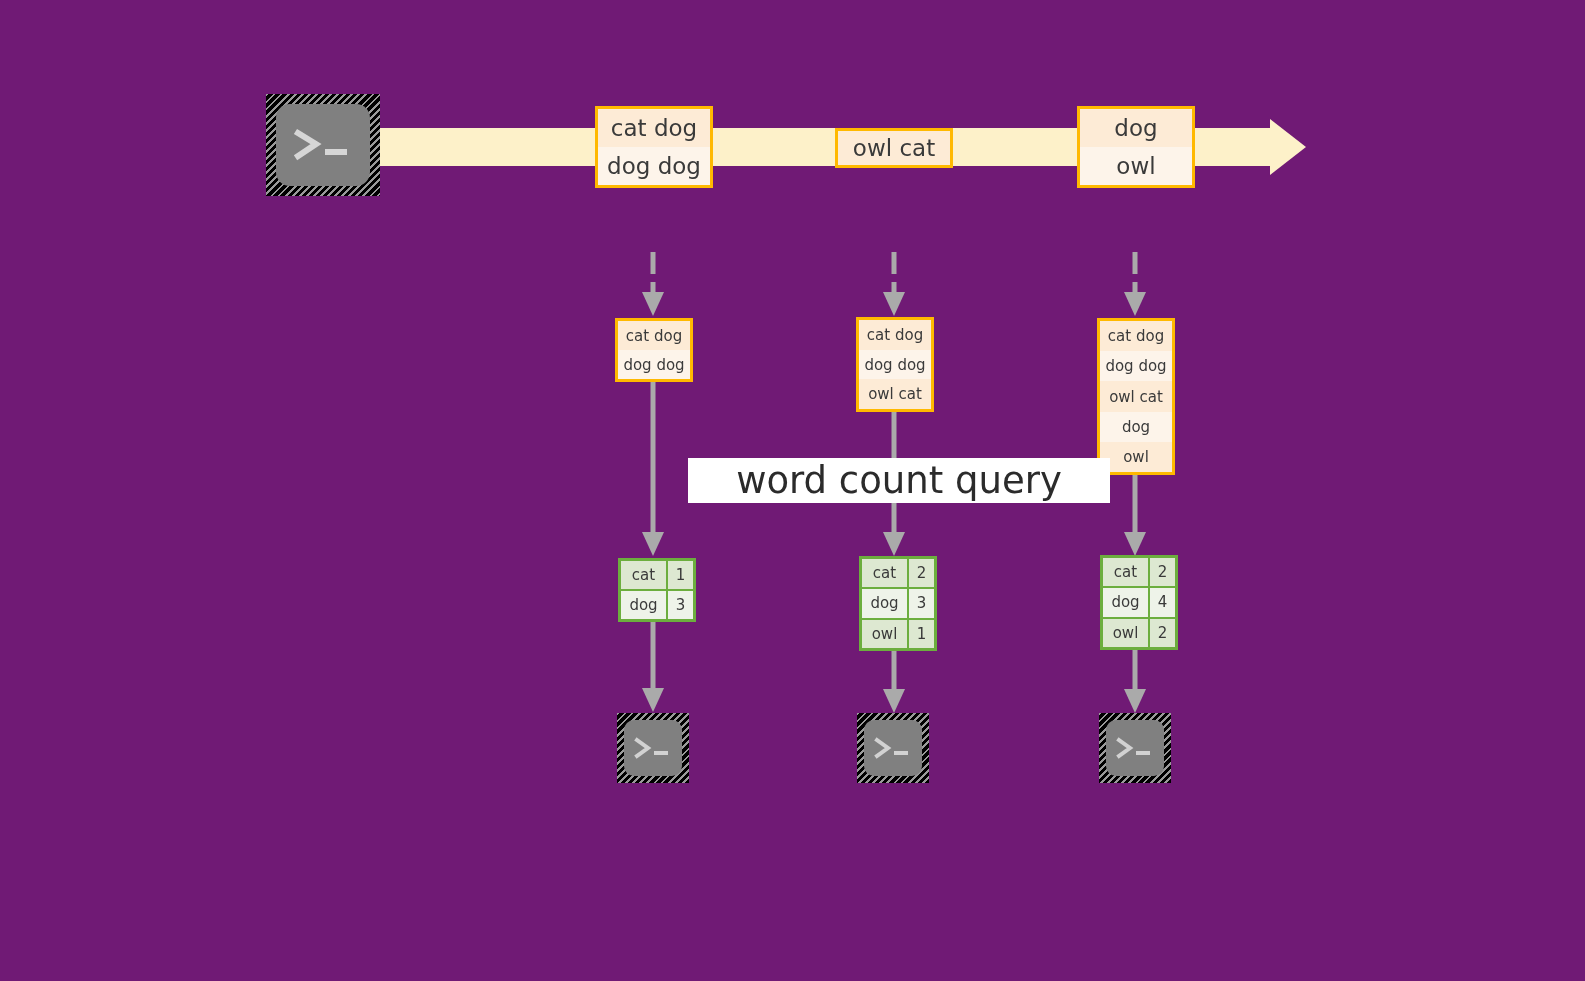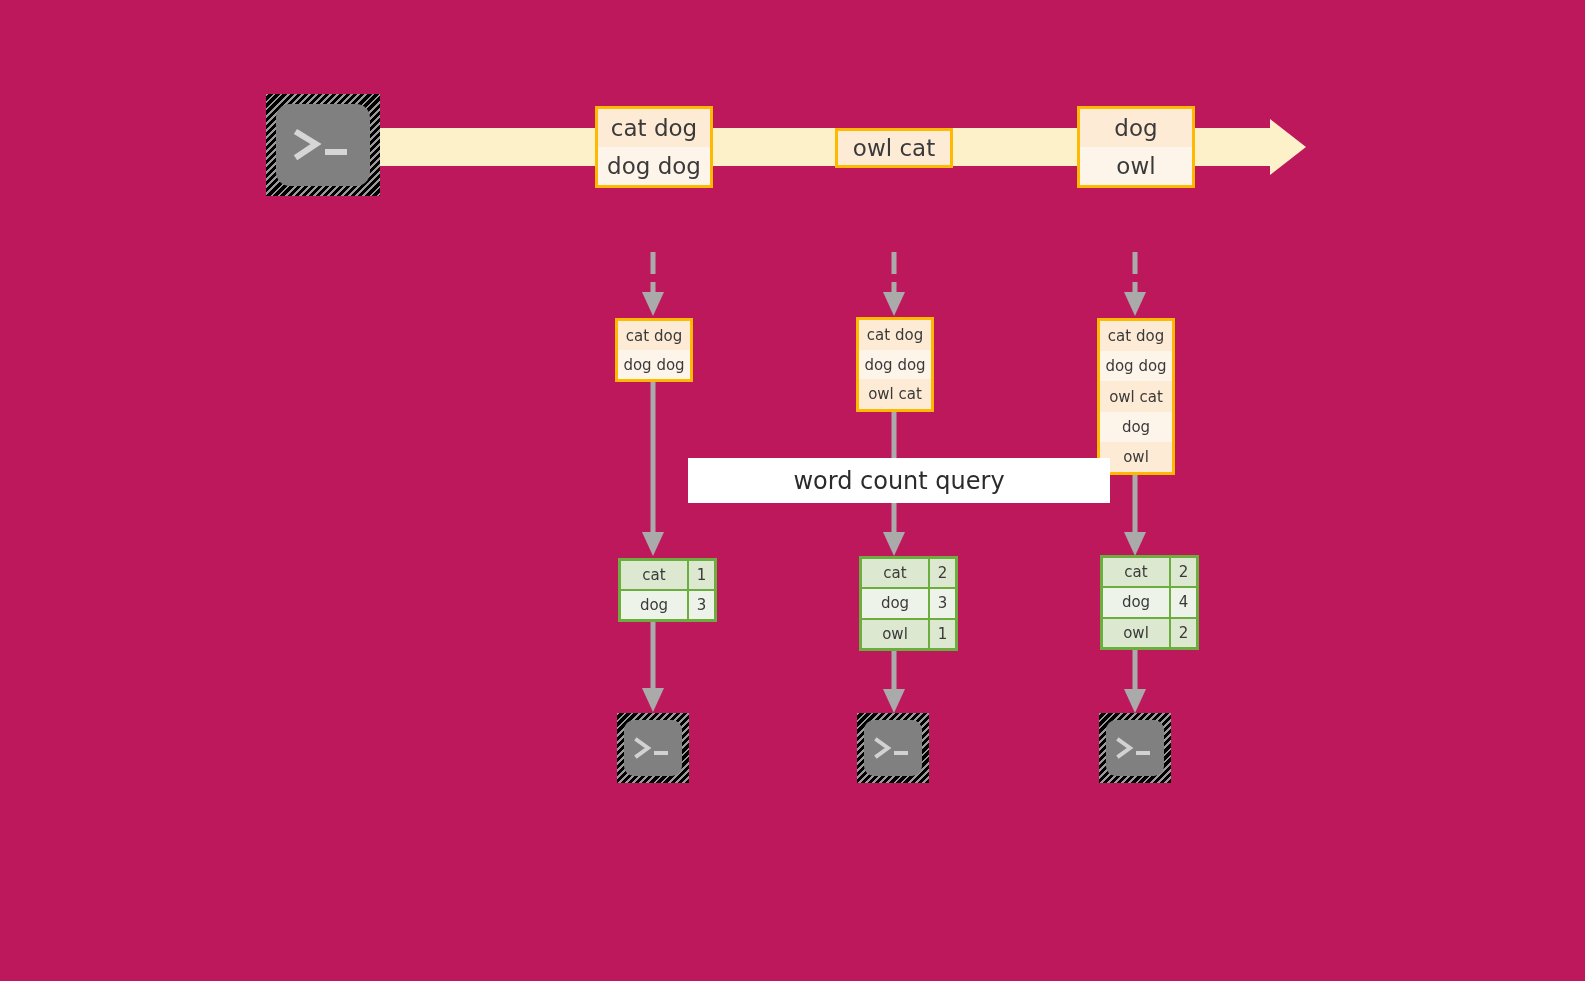--- a/index.html
+++ b/index.html
@@ -8,21 +8,21 @@
     padding: 0;
     background: #000000;
   }
   body {
     font-family: "DejaVu Sans", "Liberation Sans", sans-serif;
   }
   #canvas {
     position: relative;
     width: 1585px;
     height: 981px;
-    background: #be185d;
+    background: #701a75;
     overflow: hidden;
   }
 
   
   .terminal {
     position: absolute;
     background-image:
       repeating-linear-gradient(135deg,
         #9a9a9a 0px, #9a9a9a 2px,
         #000000 2px, #000000 5px);
@@ -103,21 +103,21 @@
   .res-row + .res-row { margin-top: 2px; }
   .res-word, .res-count {
     display: flex;
     align-items: center;
     justify-content: center;
     font-size: 15px;
     color: #3a3a3a;
     background: #DDE8D1;
     box-sizing: border-box;
   }
-  .res-word { width: 66px; }
+  .res-word { width: 45px; }
   .res-count { width: 25px; margin-left: 2px; }
   .res-row.alt .res-word,
   .res-row.alt .res-count { background: #EEF3E9; }
 
   
   .conn {
     position: absolute;
     overflow: visible;
   }
 
@@ -295,17 +295,17 @@
   <div class="terminal small" style="left:1099px; top:713px; width:72px; height:70px;">
     <div class="terminal-body"></div>
     <div class="terminal-glyph">
       <svg width="40" height="22" viewBox="0 0 40 22" aria-hidden="true">
         <path d="M4 3 L15 11 L4 19" fill="none" stroke="#d2d2d2" stroke-width="4" stroke-linecap="square"></path>
         <rect x="21" y="14" width="14" height="4" fill="#d2d2d2"></rect>
       </svg>
     </div>
   </div>
 
-  <div class="label-band" style="left:688px; top:458px; width:422px; height:45px; font-size:24px;">
+  <div class="label-band" style="left:688px; top:458px; width:422px; height:45px; font-size:37px;">
     <span>word count query</span>
   </div>
 
 </div>
 
 </body></html>

